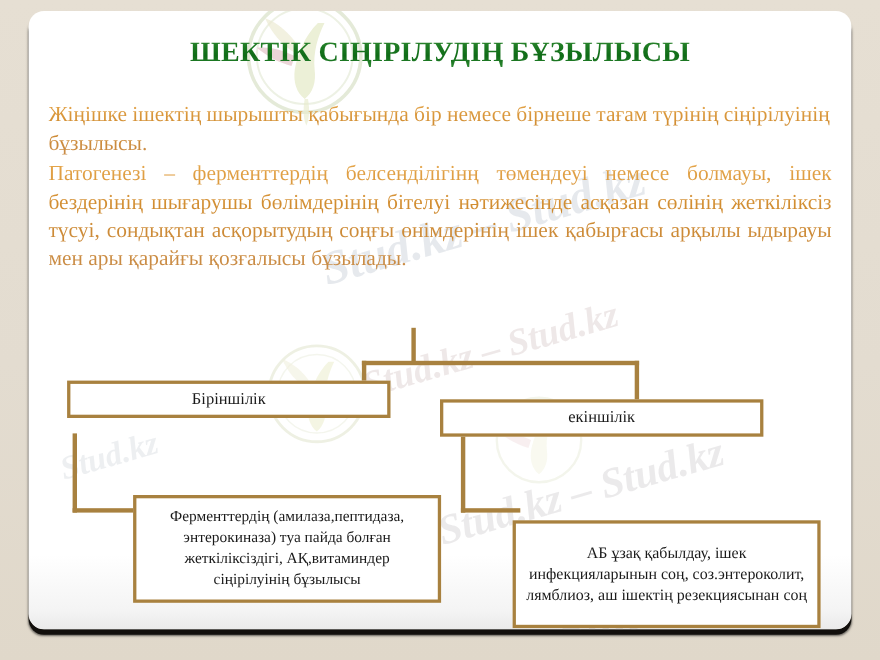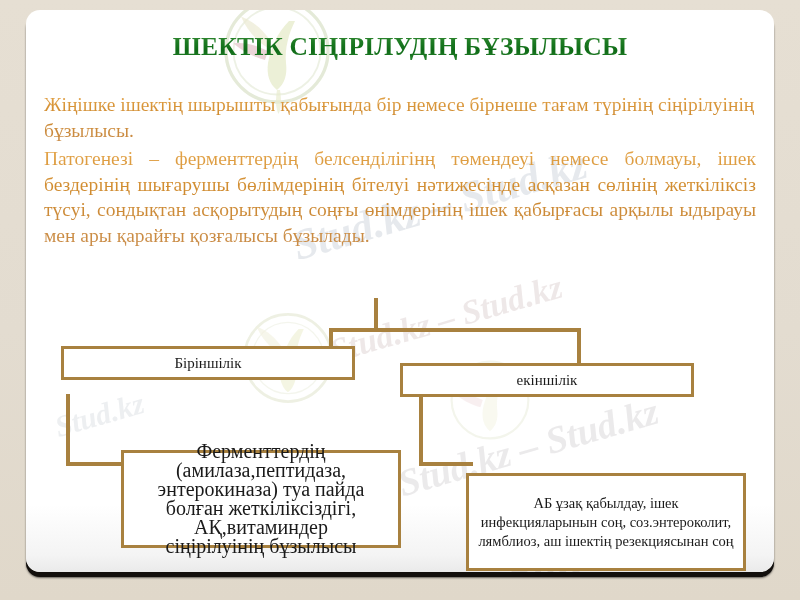--- a/index.html
+++ b/index.html
@@ -144,21 +144,21 @@
     left: 21px;  top: 336px; width: 294px; height: 34px;
     font-size: 15px;
     margin-left: 14px;
   }
   #node-secondary {
     left: 374px; top: 353px; width: 294px; height: 34px;
     font-size: 15px;
   }
   #node-primary-detail {
     left: 95px;  top: 440px; width: 280px; height: 98px;
-    font-size: 20px; line-height: 19px;
+    font-size: 14px; line-height: 19px;
     padding: 2px 20px;
   }
   #node-secondary-detail {
     left: 440px; top: 440px; width: 280px; height: 98px;
     font-size: 14.5px; line-height: 19px;
     padding: 2px 6px;
     margin-top: 23px;
   }
   .node .node-label { display: block; width: 100%; }
 

